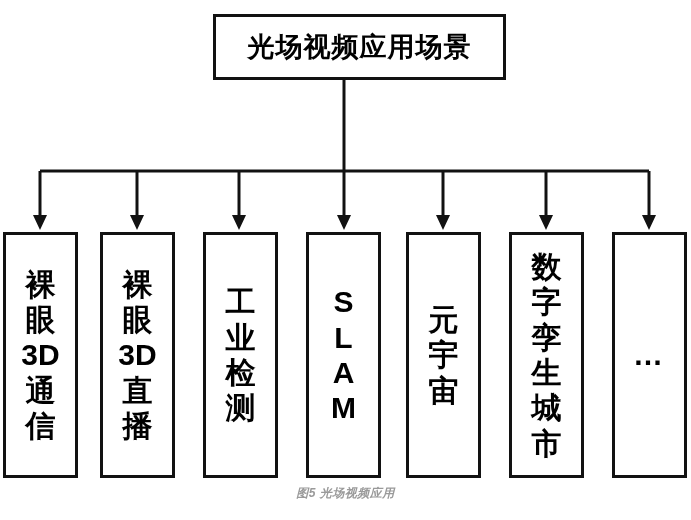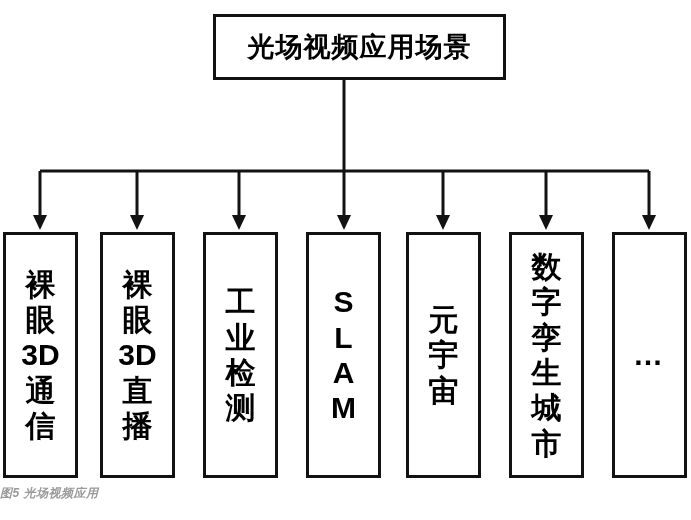--- a/index.html
+++ b/index.html
@@ -82,20 +82,21 @@
     line-height: 1;
     letter-spacing: 3px;
   }
 
   
   .caption {
     position: absolute;
     left: 0;
     top: 485px;
     width: 691px;
+    text-align: center;
     font-size: 12px;
     font-style: italic;
     font-weight: bold;
     color: #9a9a9a;
     letter-spacing: 0.5px;
   }
 
   
   .watermark {
     position: absolute;

